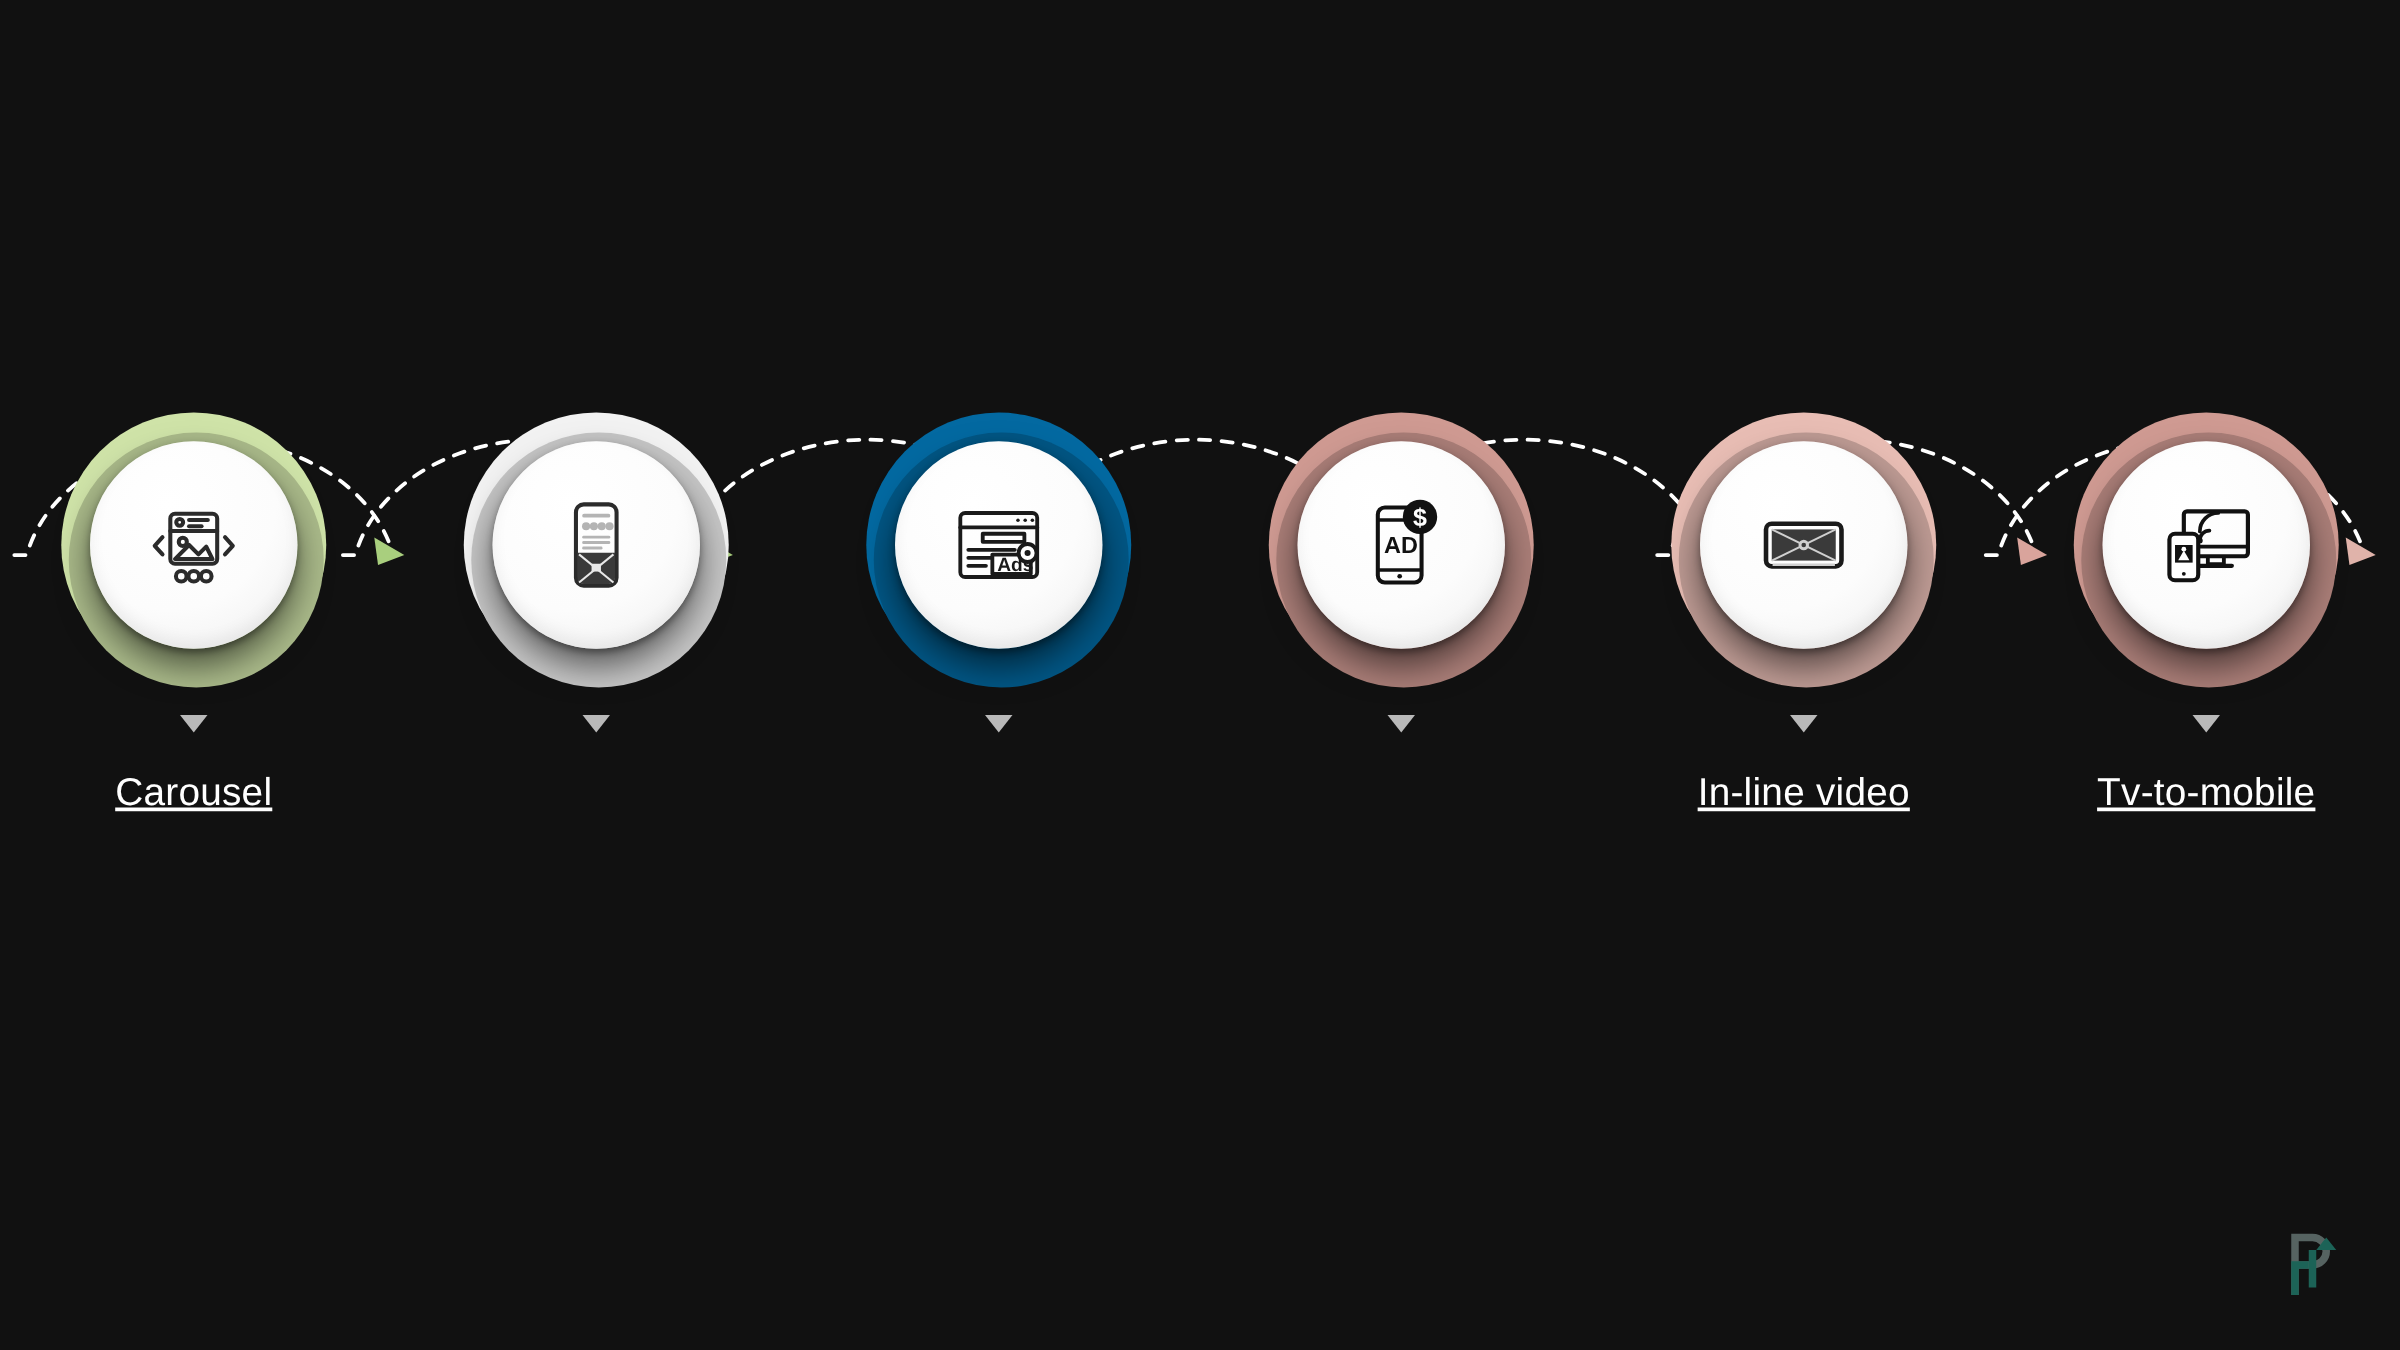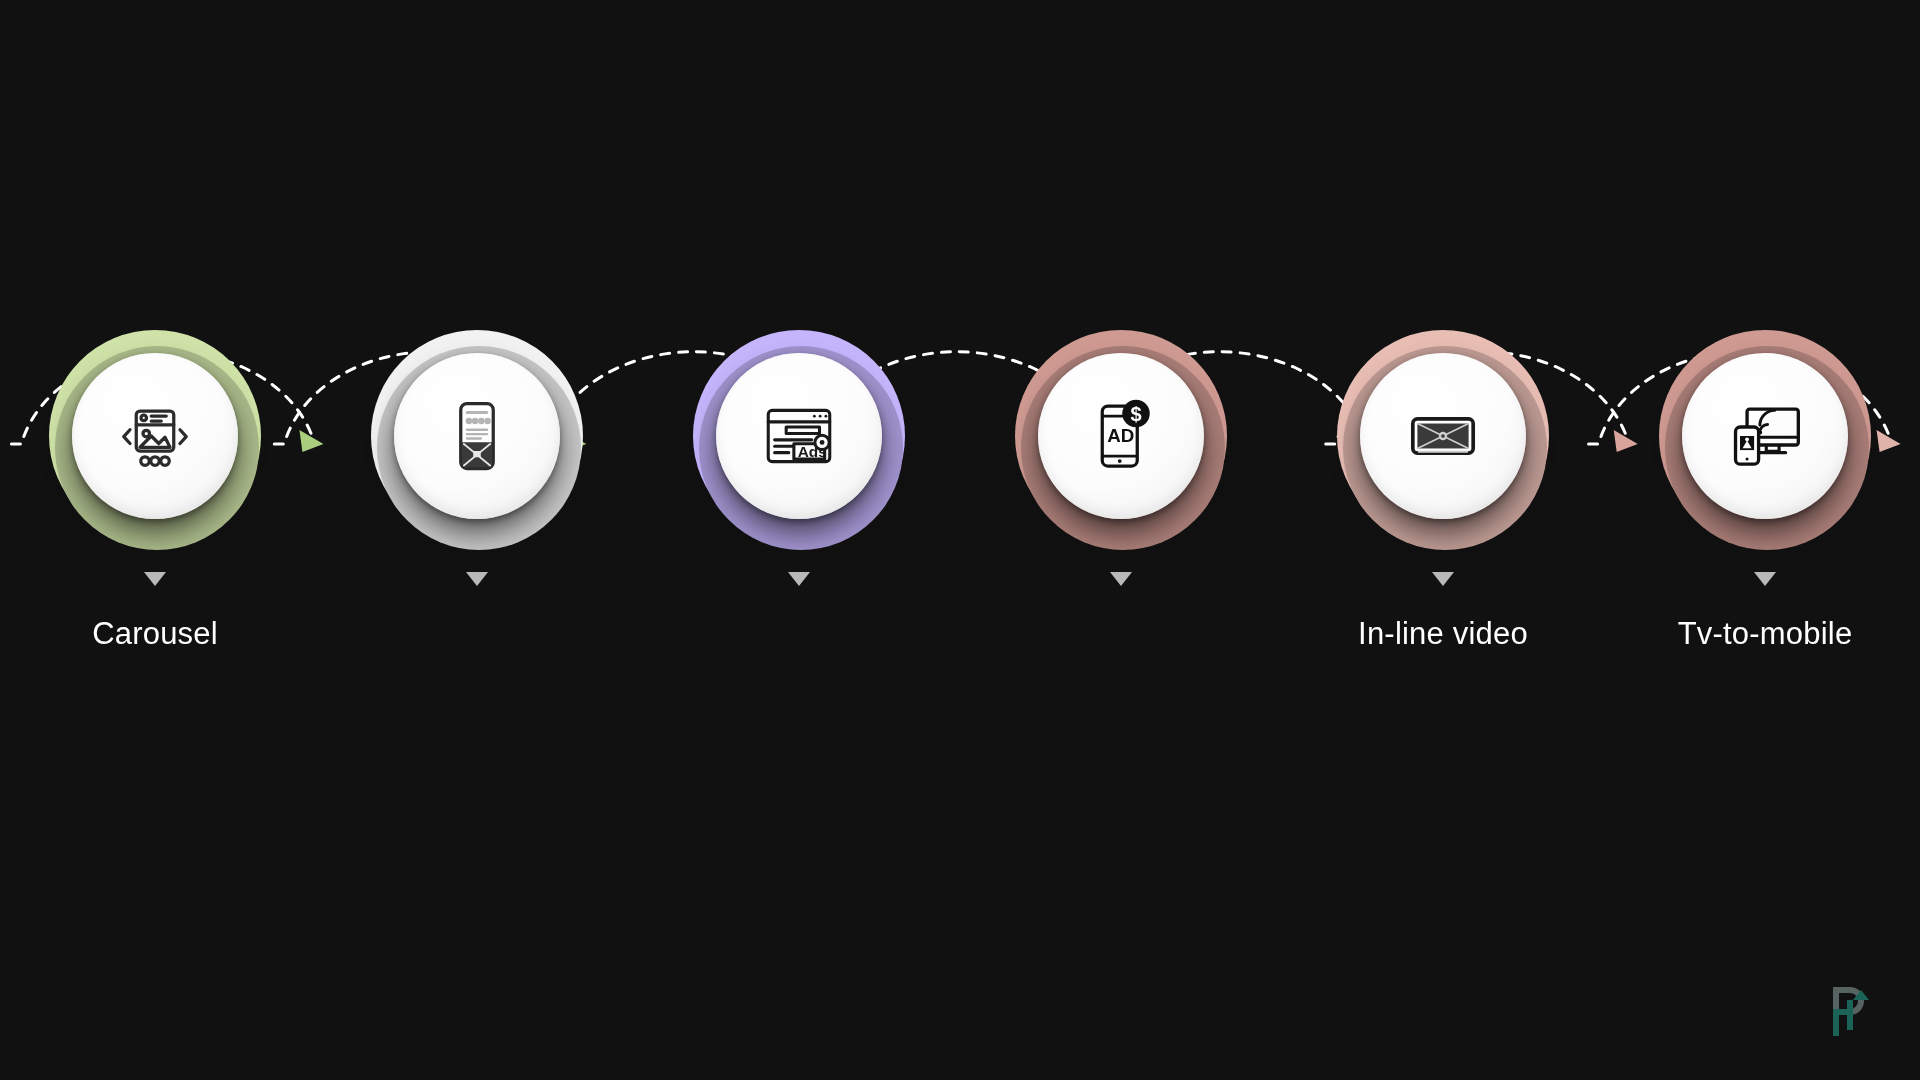--- a/index.html
+++ b/index.html
@@ -80,20 +80,21 @@
   
   .label {
     margin-top:28px;
     color:#ffffff;
     font-size:31px;
     line-height:1.28;
     text-align:center;
     letter-spacing:.2px;
     font-weight:400;
     width:230px;
+    text-decoration:underline;
   }
 
   
   #logo {
     position:absolute;
     right:44px; bottom:44px;
     width:46px; height:52px;
     opacity:.92;
   }
 </style>
@@ -172,21 +173,21 @@
               </g>
               <rect x="29" y="44" width="6" height="5" fill="#e9e9e9"></rect>
             </svg>
           </span>
         </div>
       </div>
       <div class="pointer"></div>
     </div>
 
     <div class="node">
-      <div class="ring" style="background: #c4b5fd;">
+      <div class="ring" style="background: #0369a1;">
         <div class="disc">
           <span>
             <svg width="82" height="82" viewBox="0 0 64 64" fill="none" stroke="#1a1a1a" stroke-width="2.4" stroke-linecap="round" stroke-linejoin="round">
               <rect x="8" y="12" width="48" height="40" rx="3"></rect>
               <line x1="8" y1="21" x2="56" y2="21"></line>
               <circle cx="44" cy="16.5" r="1.1" fill="#1a1a1a" stroke="none"></circle>
               <circle cx="48.5" cy="16.5" r="1.1" fill="#1a1a1a" stroke="none"></circle>
               <circle cx="53" cy="16.5" r="1.1" fill="#1a1a1a" stroke="none"></circle>
               <rect x="22" y="25" width="26" height="5"></rect>
               <line x1="13" y1="35" x2="42" y2="35"></line>

